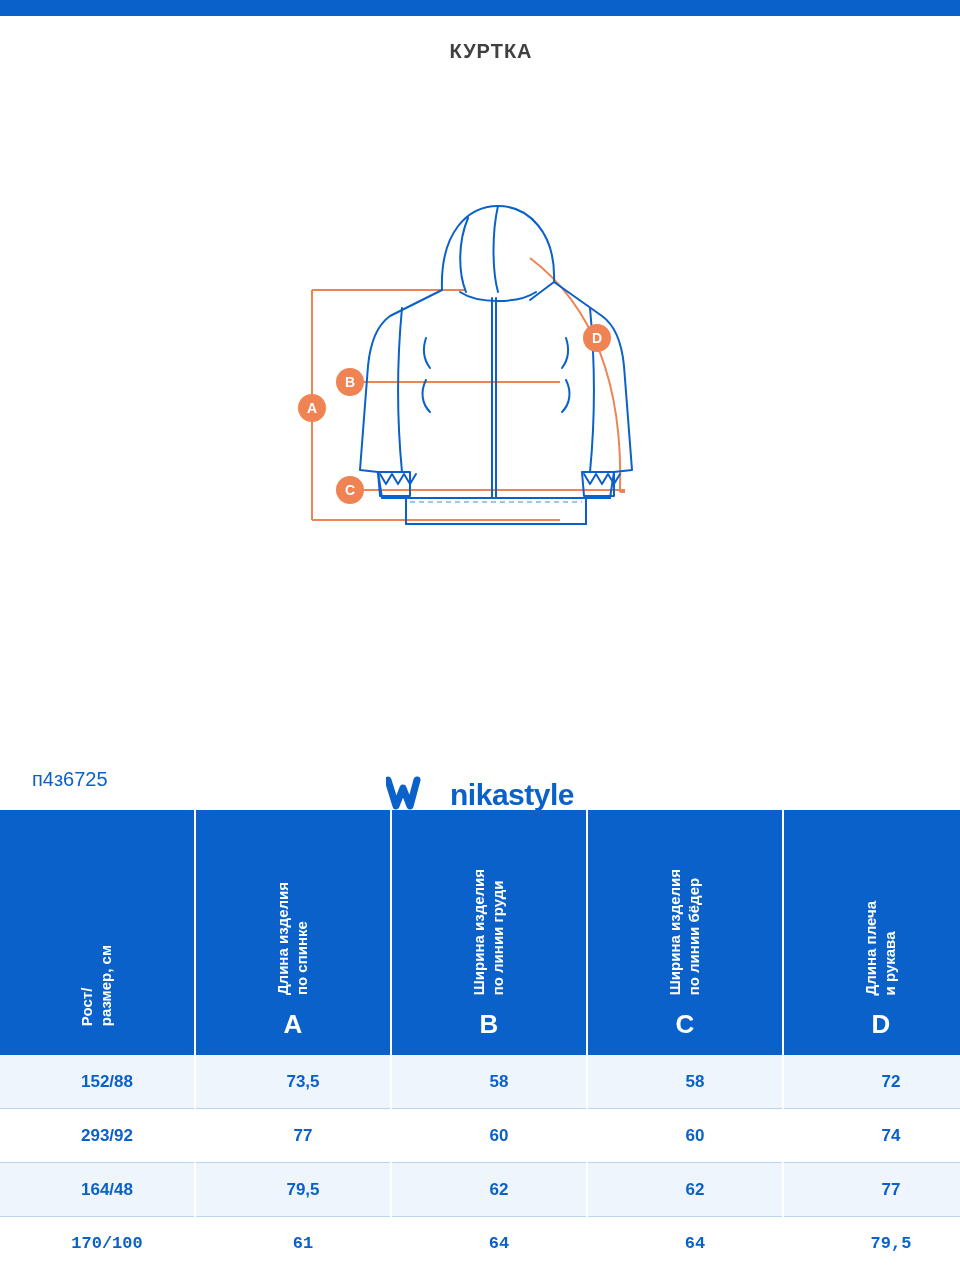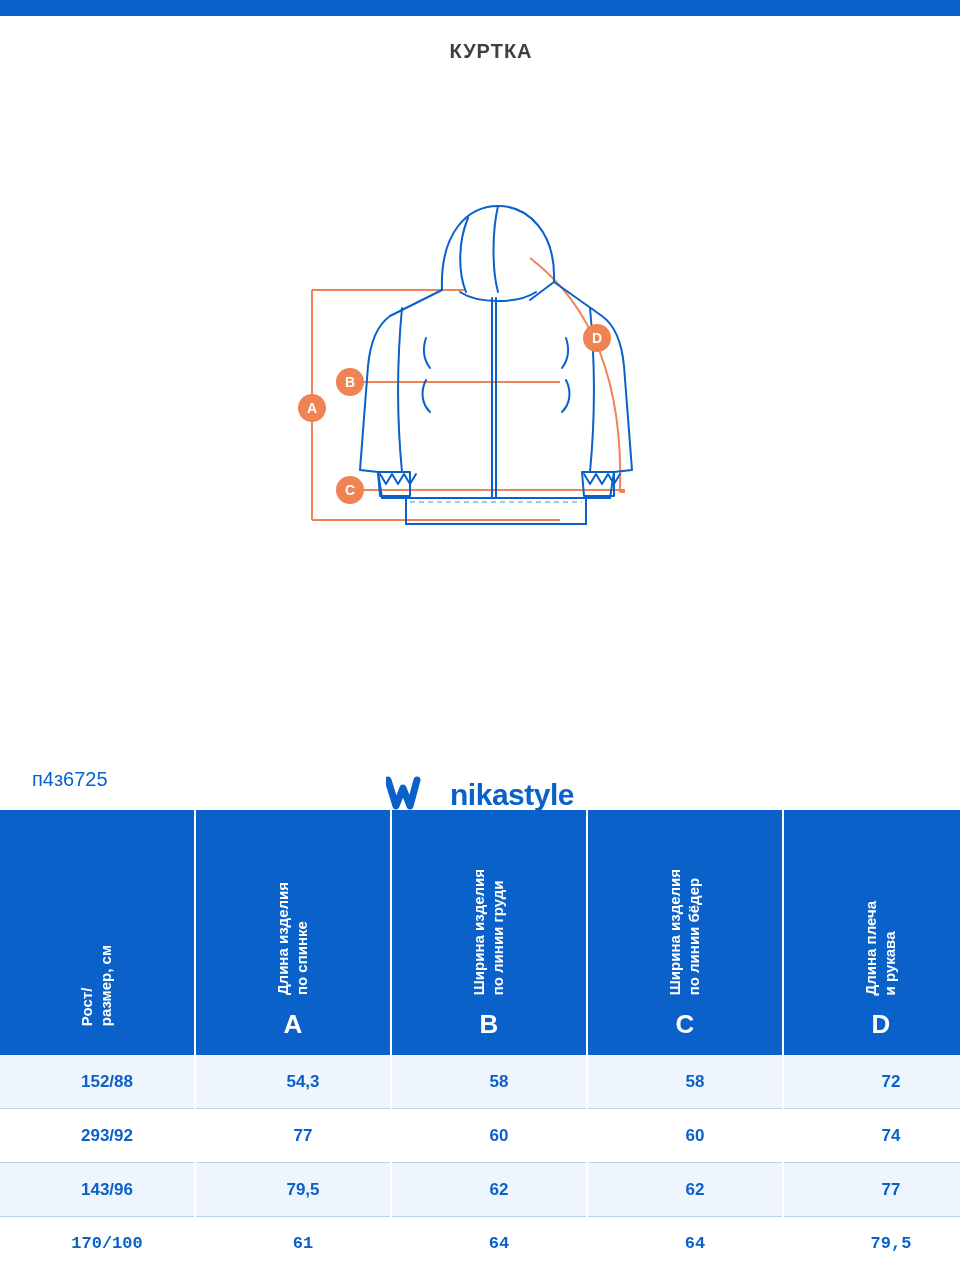--- a/index.html
+++ b/index.html
@@ -246,34 +246,34 @@
           <div class="vert">Длина плеча
 и рукава</div>
           <div class="letter">D</div>
         </div>
       </th>
     </tr>
   </thead>
   <tbody>
     <tr>
       <td>152/88</td>
-      <td>54,3</td>
+      <td>73,5</td>
       <td>58</td>
       <td>58</td>
       <td>72</td>
     </tr>
     <tr>
       <td>293/92</td>
       <td>77</td>
       <td>60</td>
       <td>60</td>
       <td>74</td>
     </tr>
     <tr>
-      <td>143/96</td>
+      <td>164/48</td>
       <td>79,5</td>
       <td>62</td>
       <td>62</td>
       <td>77</td>
     </tr>
     <tr>
       <td>170/100</td>
       <td>61</td>
       <td>64</td>
       <td>64</td>

